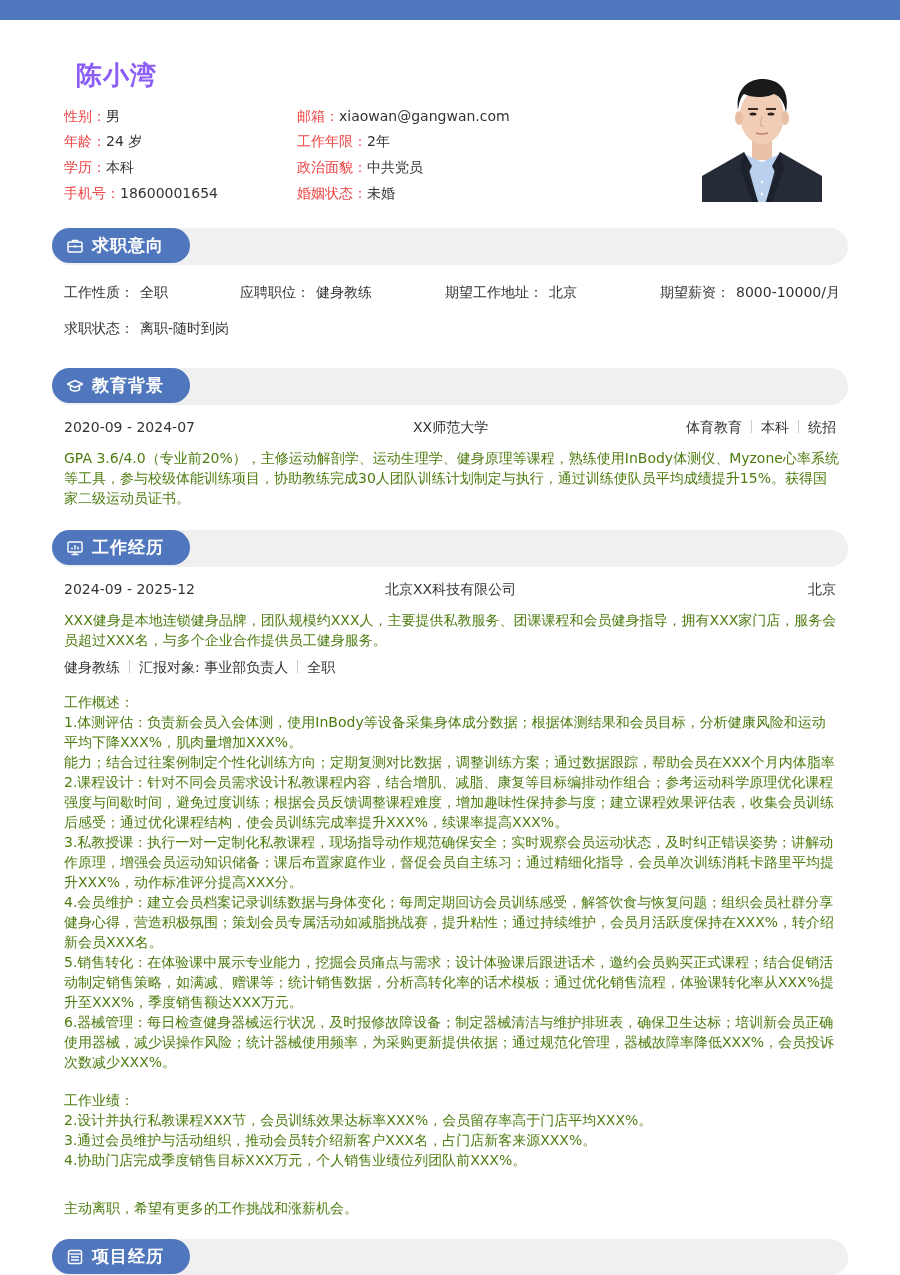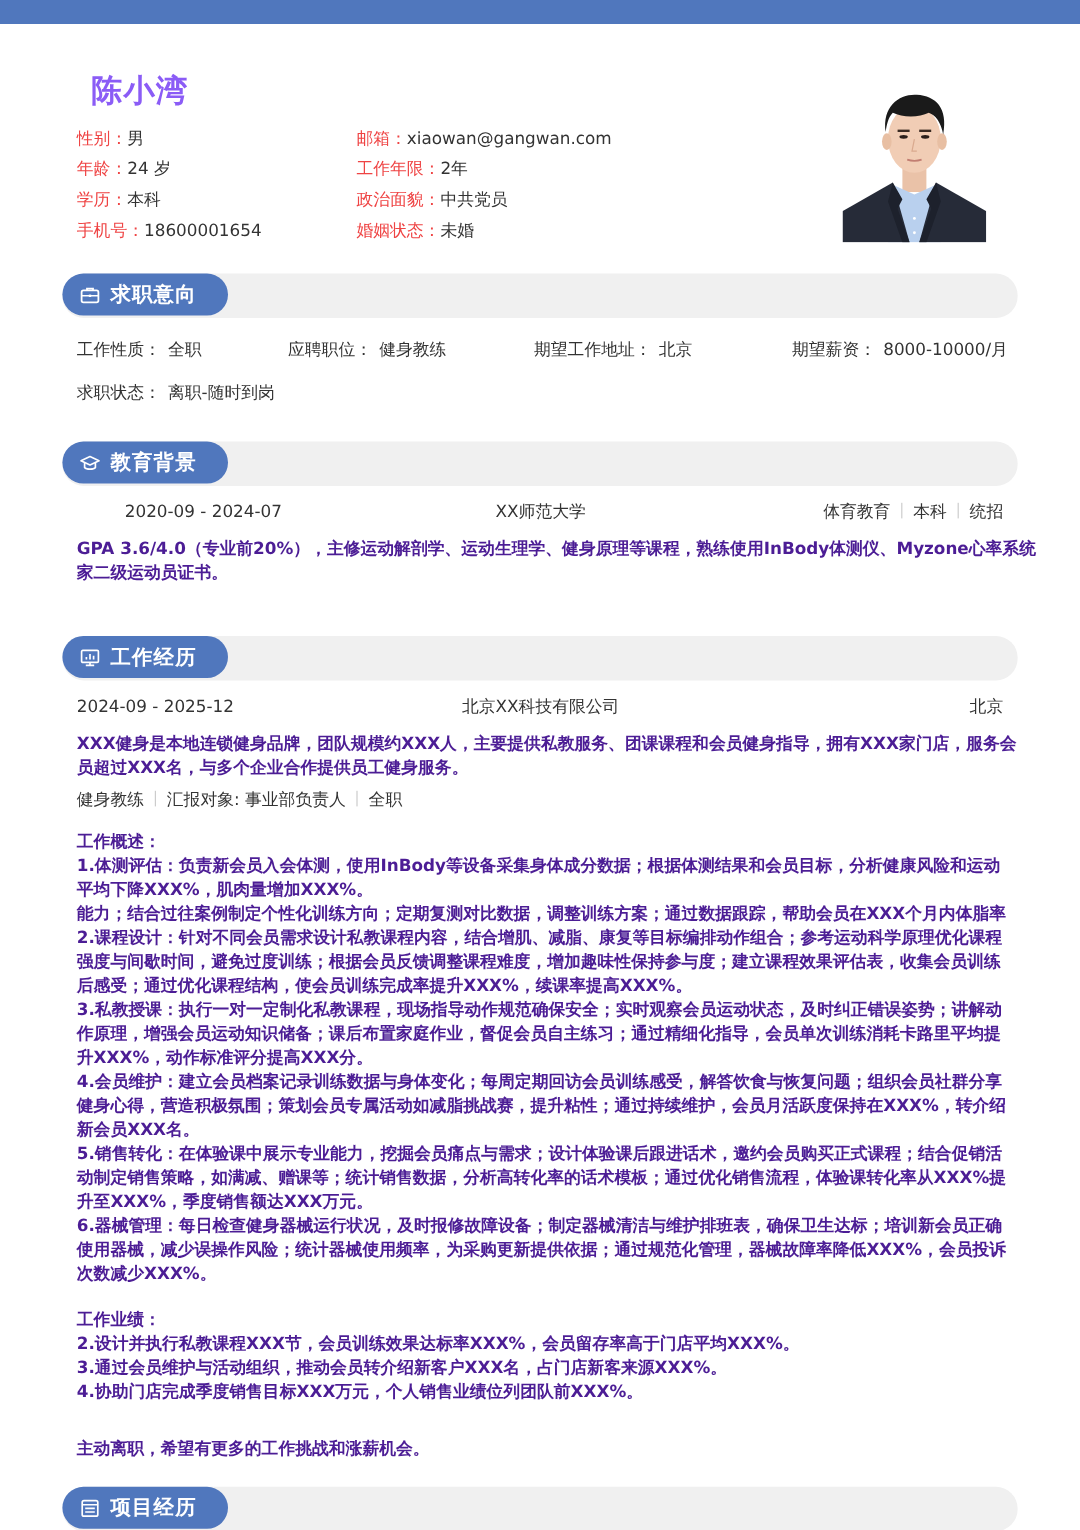--- a/index.html
+++ b/index.html
@@ -12,21 +12,21 @@
   .info .lbl { color: #ef4444; }
 
   .photo { position: absolute; left: 702px; top: 70px; width: 120px; height: 132px; overflow: hidden; background: #ffffff; }
 
   .sec-bar { position: absolute; left: 52px; width: 796px; height: 37px; background: #f0f0f0; border-radius: 18px; }
   .sec-pill { position: absolute; left: 0; top: 0; height: 35px; width: 138px; background: #5077bd; border-radius: 18px; display: flex; align-items: center; padding-left: 14px; }
   .sec-pill .ic { width: 18px; height: 18px; display: inline-block; margin-right: 8px; }
   .sec-pill .title { color: #ffffff; font-size: 17px; font-weight: bold; letter-spacing: 1px; }
 
   .row { position: absolute; font-size: 14px; line-height: 18px; white-space: nowrap; color: #333; }
-  .para { position: absolute; left: 64px; width: 774px; font-size: 14px; line-height: 20px; color: #4c1d95; text-align: justify; font-weight: bold; }
+  .para { position: absolute; left: 64px; width: 774px; font-size: 14px; line-height: 20px; color: #4d7c0f; text-align: justify; }
   .sep { display: inline-block; width: 1px; height: 13px; background: #cccccc; margin: 0 9px; vertical-align: -1px; }
   .lines div { white-space: nowrap; }
 </style>
 </head>
 <body>
 
 <div class="topbar"></div>
 
 <div class="name">陈小湾</div>
 
@@ -98,27 +98,28 @@
 <div class="sec-bar" style="top:368px;">
   <div class="sec-pill">
     <svg class="ic" viewBox="0 0 18 18">
       <path d="M1.5,7 L9,3.5 L16.5,7 L9,10.5 Z" fill="none" stroke="#fff" stroke-width="1.4" stroke-linejoin="round"></path>
       <path d="M4.5,8.5 V12.5 C6,14.5 12,14.5 13.5,12.5 V8.5" fill="none" stroke="#fff" stroke-width="1.4"></path>
     </svg>
     <span class="title">教育背景</span>
   </div>
 </div>
 
-<div class="row" style="left:64px;top:418px;margin-left:40px;">2020-09 - 2024-07</div>
+<div class="row" style="left:64px;top:418px;">2020-09 - 2024-07</div>
 <div class="row" style="left:413px;top:418px;">XX师范大学</div>
 <div class="row" style="right:64px;top:418px;">
   <span>体育教育</span><span class="sep"></span><span>本科</span><span class="sep"></span><span>统招</span>
 </div>
 <div class="para lines" style="top:448px;">
   <div>GPA 3.6/4.0（专业前20%），主修运动解剖学、运动生理学、健身原理等课程，熟练使用InBody体测仪、Myzone心率系统</div>
+  <div>等工具，参与校级体能训练项目，协助教练完成30人团队训练计划制定与执行，通过训练使队员平均成绩提升15%。获得国</div>
   <div>家二级运动员证书。</div>
 </div>
 
 <div class="sec-bar" style="top:530px;">
   <div class="sec-pill">
     <svg class="ic" viewBox="0 0 18 18">
       <rect x="2" y="3" width="14" height="10" rx="1" fill="none" stroke="#fff" stroke-width="1.4"></rect>
       <path d="M9,13 V15.5 M5.5,15.5 H12.5" stroke="#fff" stroke-width="1.4"></path>
       <path d="M6,10.5 V8.5 M9,10.5 V6 M12,10.5 V7.5" stroke="#fff" stroke-width="1.4"></path>
     </svg>

